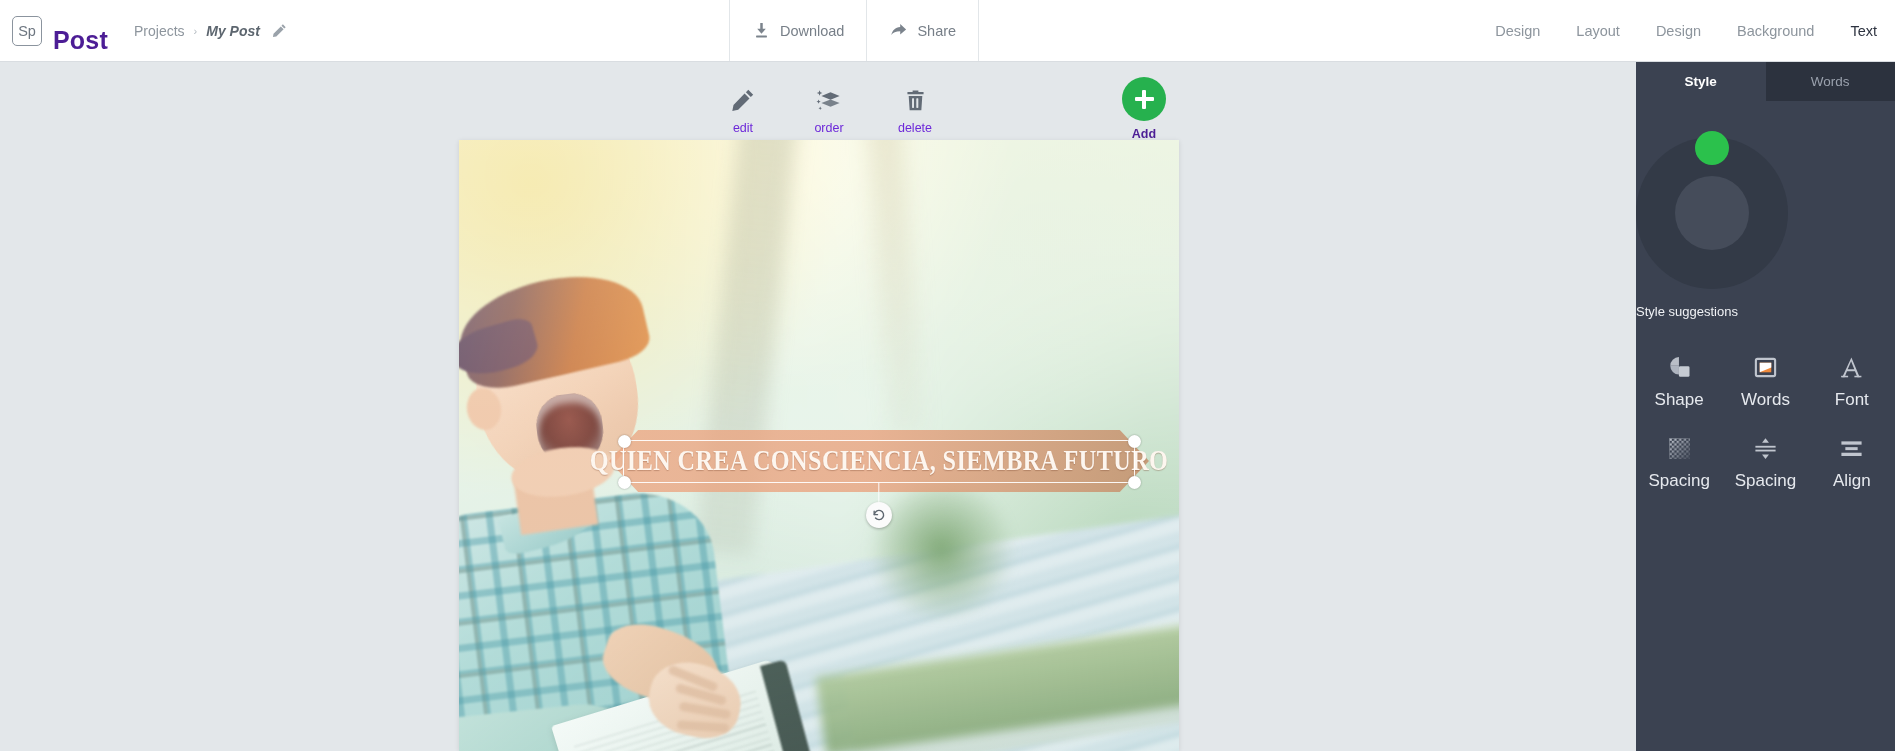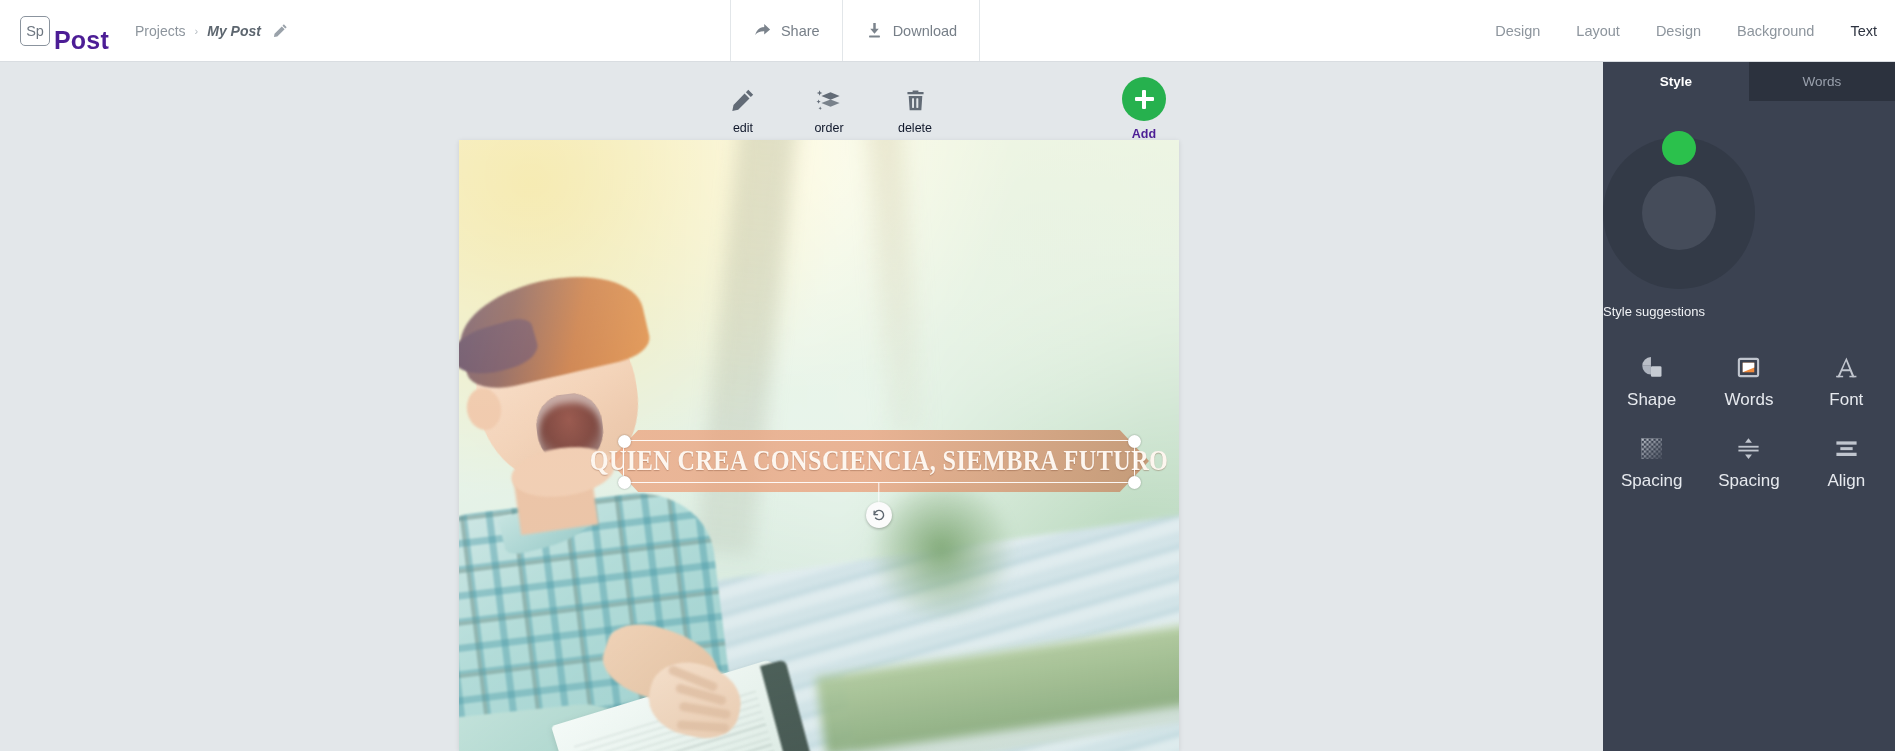--- a/index.html
+++ b/index.html
@@ -18,22 +18,22 @@
     width: 1895px;
     height: 62px;
     background: #ffffff;
     border-bottom: 1px solid #d9dde1;
     display: flex;
     align-items: stretch;
   }
   .brand {
     display: flex;
     align-items: center;
-    padding-left: 20px;
-    gap: 4px;
+    padding-left: 12px;
+    gap: 11px;
     text-align: right;
   }
   .sp-mark {
     width: 30px; height: 30px;
     border: 1.6px solid #8b949e;
     border-radius: 5px;
     display: flex; align-items: center; justify-content: center;
     font-size: 14.5px;
     color: #6d7680;
     font-family: "Liberation Sans", sans-serif;
@@ -123,21 +123,21 @@
   .obj-tool {
     width: 86px;
     display: flex;
     flex-direction: column;
     align-items: center;
     gap: 8px;
     cursor: pointer;
   }
   .obj-tool .lbl {
     font-size: 12.5px;
-    color: #0f172a;
+    color: #6d28d9;
   }
   .obj-icon { height: 26px; display: flex; align-items: center; }
 
   .add-wrap {
     position: absolute;
     top: 15px;
     left: 1122px;
     display: flex;
     flex-direction: column;
     align-items: center;
@@ -482,21 +482,21 @@
     background: #fbfbfb;
     box-shadow: 0 1px 3px rgba(0,0,0,0.28);
     display: flex; align-items: center; justify-content: center;
     cursor: grab;
   }
 
   
   .sidebar {
     position: absolute;
     top: 62px; right: 0;
-    width: 292px;
+    width: 259px;
     height: 689px;
     background: #3b4251;
   }
   .side-tabs {
     display: flex;
     height: 39px;
   }
   .side-tab {
     flex: 1;
     display: flex;
@@ -582,30 +582,30 @@
     <span class="pencil-edit">
       <svg viewBox="0 0 16 16" width="15" height="15" fill="#9aa2aa">
         <path d="M11.6 1.4l3 3-1.5 1.5-3-3zM9.4 3.6l3 3L4.6 14.4 1 15l0.6-3.6z"></path>
       </svg>
     </span>
   </div>
 
   <div class="hdr-actions">
     <div class="hdr-btn">
       <svg viewBox="0 0 20 20" width="19" height="19" fill="#7b838c">
-        <path d="M11.8 3.2v3.1C6.6 6.7 3.4 10 2.4 14.8c2-2.6 4.6-3.9 9.4-3.9v3.2L18 8.9z"></path>
-      </svg>
-      <span>Share</span>
-    </div>
-    <div class="hdr-btn">
-      <svg viewBox="0 0 20 20" width="19" height="19" fill="#7b838c">
         <path d="M8.7 2h2.6v6.1h3.2L10 13.4 5.5 8.1h3.2z"></path>
         <rect x="4.3" y="15.2" width="11.4" height="2.1" rx="0.5"></rect>
       </svg>
       <span>Download</span>
+    </div>
+    <div class="hdr-btn">
+      <svg viewBox="0 0 20 20" width="19" height="19" fill="#7b838c">
+        <path d="M11.8 3.2v3.1C6.6 6.7 3.4 10 2.4 14.8c2-2.6 4.6-3.9 9.4-3.9v3.2L18 8.9z"></path>
+      </svg>
+      <span>Share</span>
     </div>
   </div>
 
   <div class="hdr-nav">
     <span class="nav-item">Design</span>
     <span class="nav-item">Layout</span>
     <span class="nav-item">Design</span>
     <span class="nav-item">Background</span>
     <span class="nav-item active">Text</span>
   </div>

